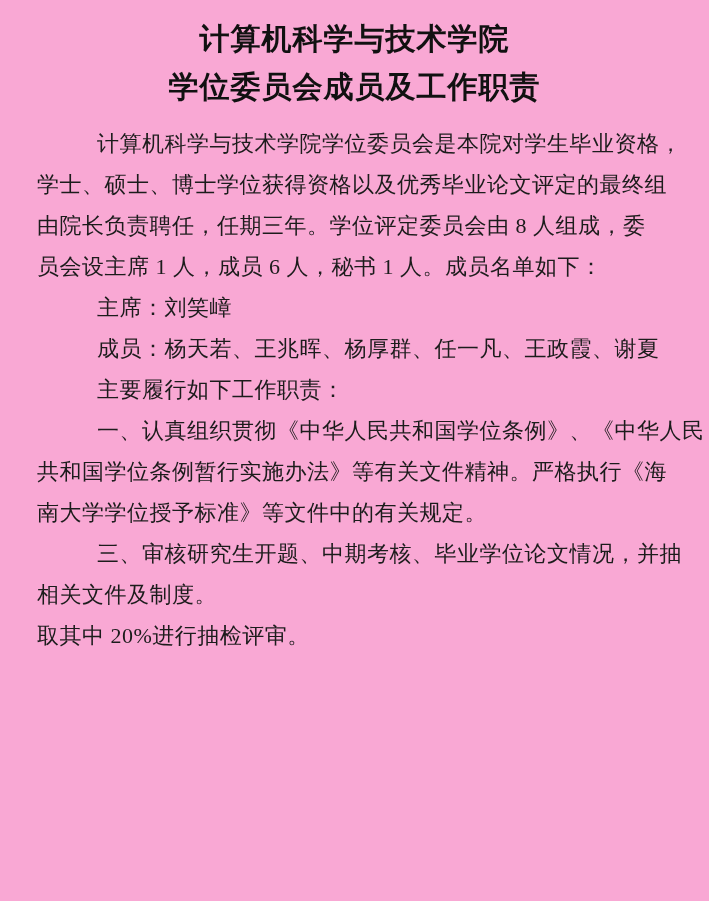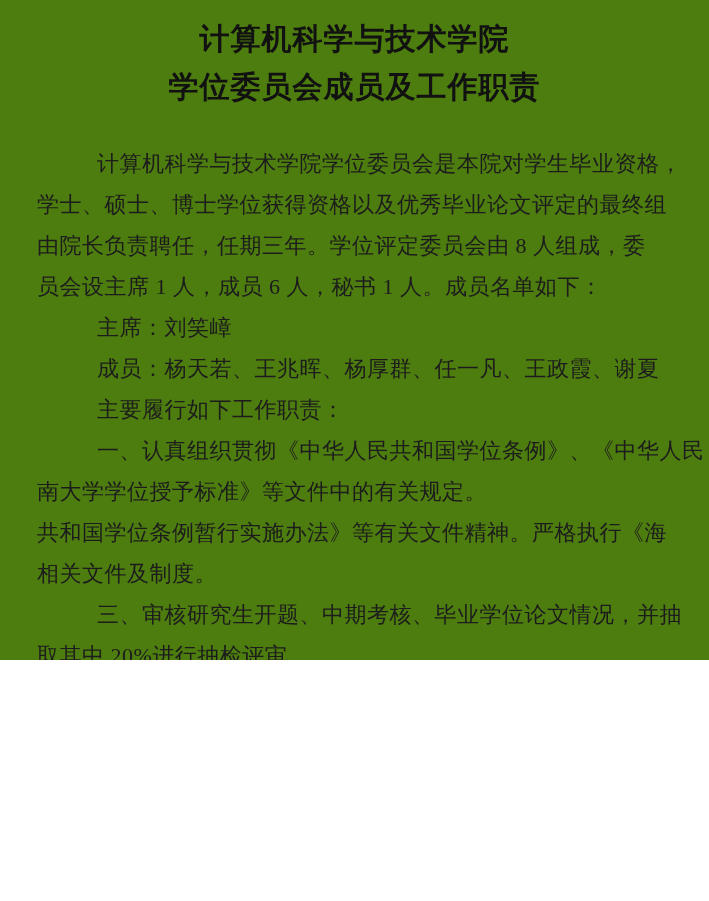--- a/index.html
+++ b/index.html
@@ -3,40 +3,40 @@
 <meta charset="utf-8">
 <style>
   html, body {
     margin: 0;
     padding: 0;
     background: #ffffff;
   }
   .page {
     position: relative;
     width: 709px;
-    height: 660px;
-    background: #4d7c0f;
+    height: 901px;
+    background: #f9a8d4;
     color: #1c1c1c;
     overflow: hidden;
     font-family: "Liberation Serif", "DejaVu Serif", serif;
   }
   .title-block {
     padding-top: 15px;
     text-align: center;
   }
   .title-line {
     font-size: 30px;
     line-height: 48px;
     font-weight: bold;
     letter-spacing: 1px;
     color: #111111;
     font-family: "Liberation Sans", "DejaVu Sans", sans-serif;
   }
   .body-block {
-    margin-top: 32px;
+    margin-top: 12px;
     padding-left: 37px;
     padding-right: 38px;
   }
   .text-line {
     font-size: 22px;
     line-height: 41px;
     letter-spacing: 0.5px;
     white-space: nowrap;
     color: #1c1c1c;
   }
@@ -54,19 +54,19 @@
   </div>
   <div class="body-block" id="body-lines">
       <div class="text-line indent">计算机科学与技术学院学位委员会是本院对学生毕业资格，</div>
       <div class="text-line">学士、硕士、博士学位获得资格以及优秀毕业论文评定的最终组</div>
       <div class="text-line">由院长负责聘任，任期三年。学位评定委员会由 8 人组成，委</div>
       <div class="text-line">员会设主席 1 人，成员 6 人，秘书 1 人。成员名单如下：</div>
       <div class="text-line indent">主席：刘笑嶂</div>
       <div class="text-line indent">成员：杨天若、王兆晖、杨厚群、任一凡、王政霞、谢夏</div>
       <div class="text-line indent">主要履行如下工作职责：</div>
       <div class="text-line indent">一、认真组织贯彻《中华人民共和国学位条例》、《中华人民</div>
+      <div class="text-line">共和国学位条例暂行实施办法》等有关文件精神。严格执行《海</div>
       <div class="text-line">南大学学位授予标准》等文件中的有关规定。</div>
-      <div class="text-line">共和国学位条例暂行实施办法》等有关文件精神。严格执行《海</div>
+      <div class="text-line indent">三、审核研究生开题、中期考核、毕业学位论文情况，并抽</div>
       <div class="text-line">相关文件及制度。</div>
-      <div class="text-line indent">三、审核研究生开题、中期考核、毕业学位论文情况，并抽</div>
       <div class="text-line">取其中 20%进行抽检评审。</div>
     </div>
 </div>
 
 </body></html>

